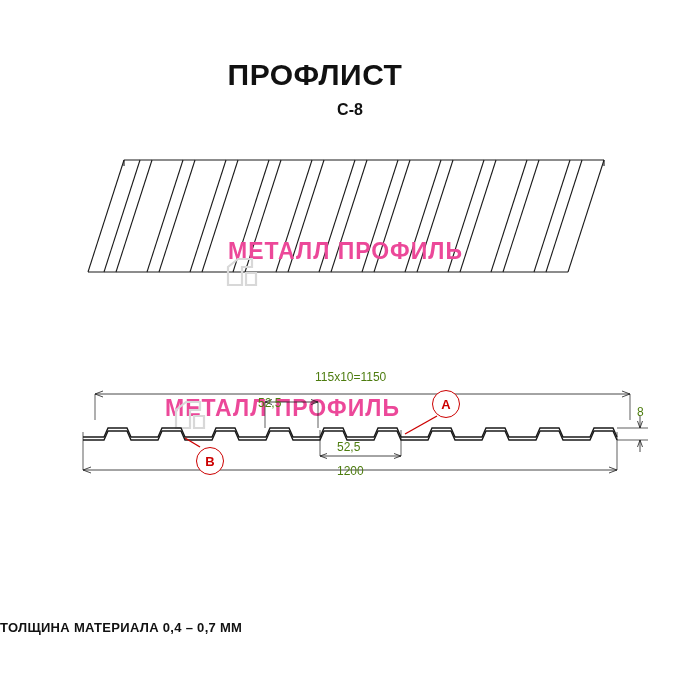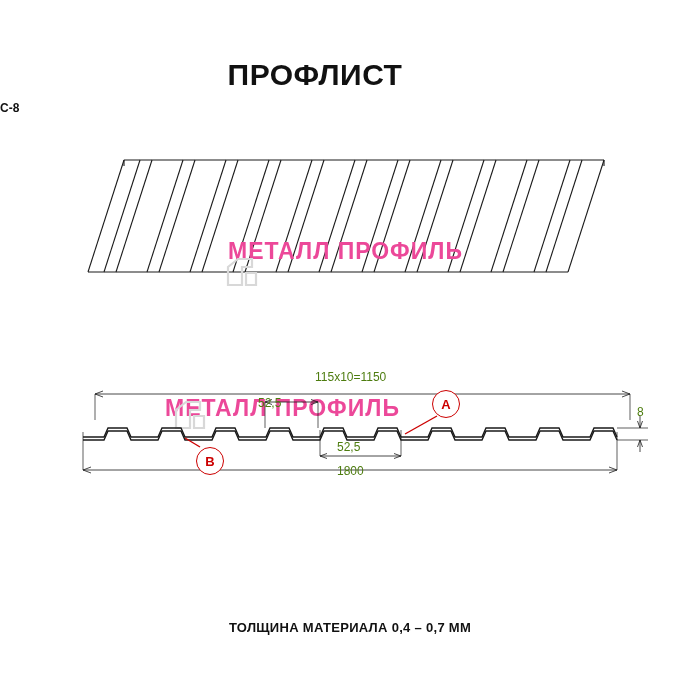--- a/index.html
+++ b/index.html
@@ -29,31 +29,30 @@
     font-size: 30px;
     font-weight: bold;
     letter-spacing: 0.5px;
     color: #111;
   }
   .subtitle {
     position: absolute;
     top: 101px;
     left: 0;
     width: 700px;
-    text-align: left;
-    font-size: 12px;
+    text-align: center;
+    font-size: 16px;
     font-weight: bold;
     color: #111;
   }
   .footer-note {
     position: absolute;
     top: 620px;
     left: 0;
     width: 700px;
-    text-align: center;
     font-size: 13px;
     font-weight: bold;
     letter-spacing: 0.3px;
     color: #111;
   }
   .drawing {
     position: absolute;
     top: 0;
     left: 0;
   }
@@ -229,21 +228,21 @@
       <g stroke="#cc0000" stroke-width="1.4">
         <path d="M437,416 L405,434"></path>
         <path d="M200,447 L185,438"></path>
       </g>
     </g>
   </svg>
 
   <div class="dim-label" style="top:370px; left:315px;">115х10=1150</div>
   <div class="dim-label" style="top:396px; left:258px;">52,5</div>
   <div class="dim-label" style="top:440px; left:337px;">52,5</div>
-  <div class="dim-label" style="top:464px; left:337px;">1800</div>
+  <div class="dim-label" style="top:464px; left:337px;">1200</div>
   <div class="dim-label" style="top:405px; left:637px;">8</div>
 
   <div class="callout" style="top:390px; left:432px;">A</div>
   <div class="callout" style="top:447px; left:196px;">B</div>
 
   <div class="footer-note">ТОЛЩИНА МАТЕРИАЛА 0,4 – 0,7 ММ</div>
 
 </div>
 
 </body></html>

